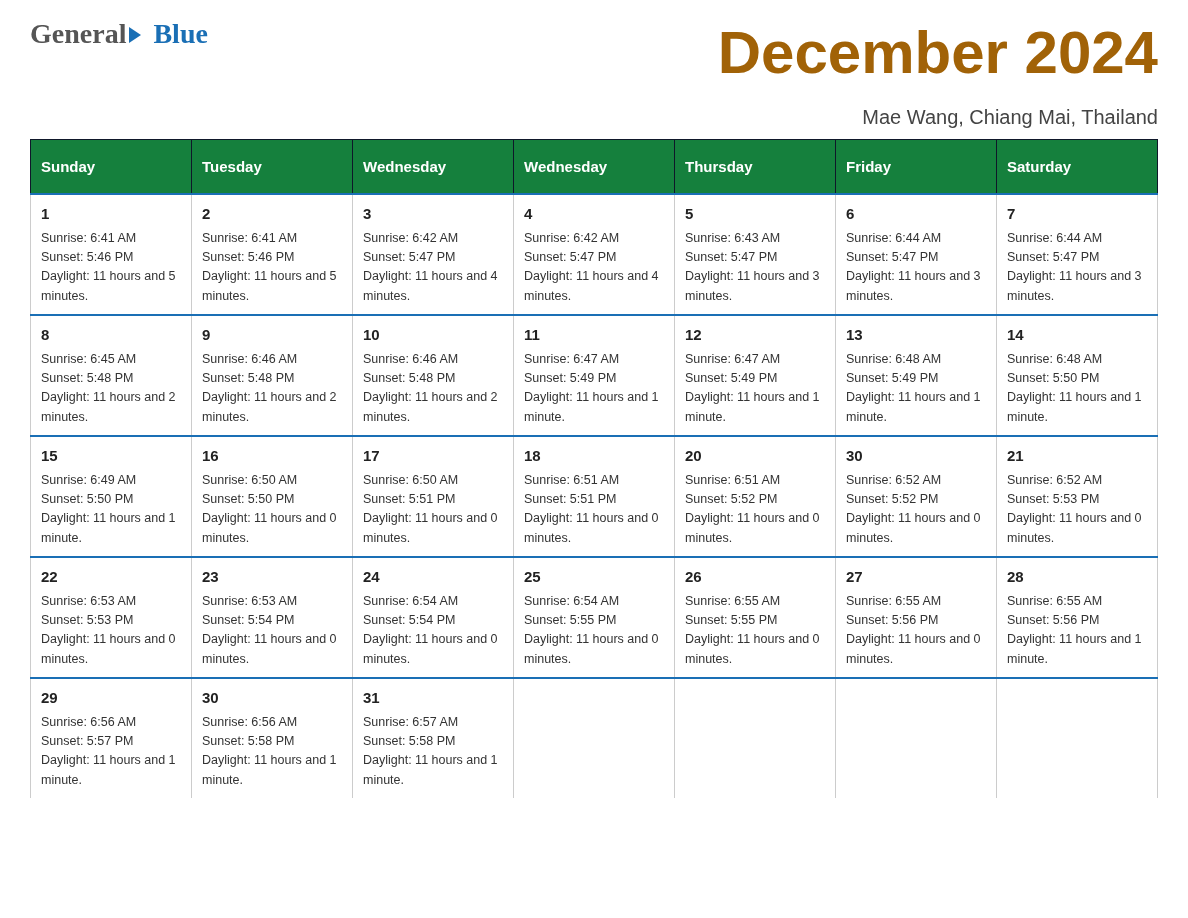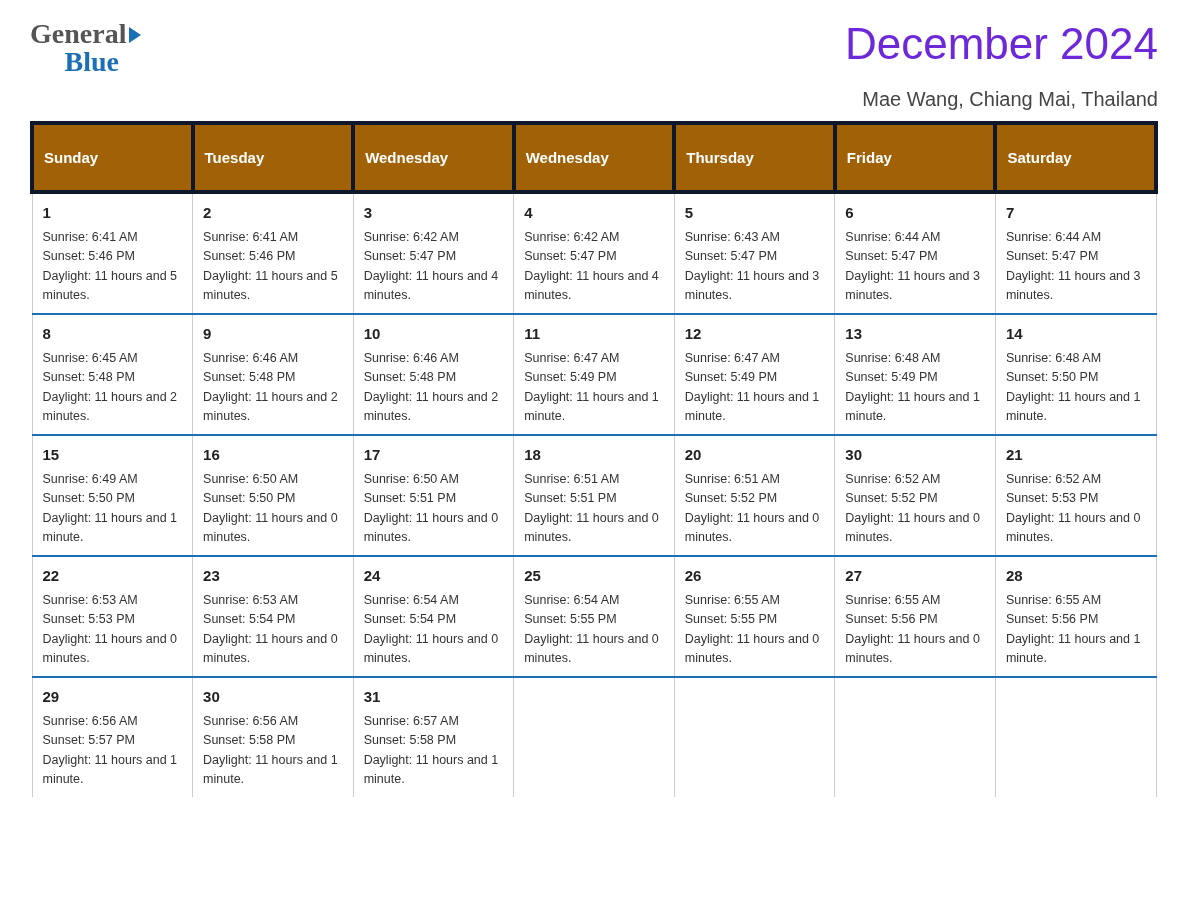--- a/index.html
+++ b/index.html
@@ -14,43 +14,43 @@
     .header {
       display: flex;
       justify-content: space-between;
       align-items: flex-start;
       margin-bottom: 10px;
     }
     .title-block {
       text-align: right;
     }
     .main-title {
-      font-size: 44px;
-      font-weight: normal;
-      color: #6d28d9;
+      font-size: 60px;
+      font-weight: bold;
+      color: #a16207;
       line-height: 1.1;
     }
     .subtitle {
       font-size: 20px;
       color: #444;
       margin-top: 20px;
     }
     .calendar {
       width: 100%;
       border-collapse: collapse;
       margin-top: 10px;
     }
     .calendar th {
-      background-color: #a16207;
+      background-color: #15803d;
       color: #fff;
       font-size: 15px;
       font-weight: bold;
-      padding: 24px 10px;
+      padding: 18px 10px;
       text-align: left;
-      border: 4px solid #0f172a;
+      border: 1px solid #0f172a;
     }
     .calendar td {
       vertical-align: top;
       padding: 8px 10px;
       border: 1px solid #ccc;
       width: calc(100% / 7);
       font-size: 13px;
       line-height: 1.5;
       min-height: 100px;
     }
@@ -75,21 +75,20 @@
     .calendar tbody tr:not(:first-child) td {
       border-top: 2px solid #1a6fb5;
     }
     .empty-cell {
       background: #fff;
     }
     
     .logo-wrapper {
       display: flex;
       align-items: center;
-      flex-direction: column;
     }
   </style>
 </head>
 <body>
 
 <div class="header">
   <div class="logo-wrapper">
     <div style="font-size:28px; font-weight:bold; color:#555; font-family:Georgia,serif; line-height:1;">
       <span>General</span><span style="display:inline-block; width:0; height:0; border-left:12px solid #1a6fb5; border-top:8px solid transparent; border-bottom:8px solid transparent; margin-left:3px; vertical-align:middle; position:relative; top:-2px;"></span>
     </div>

